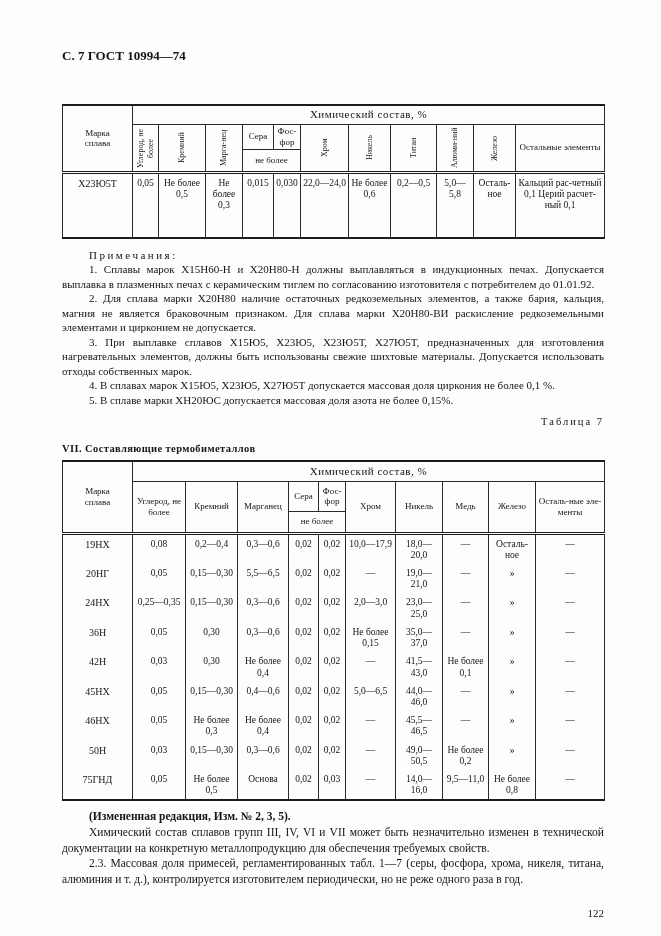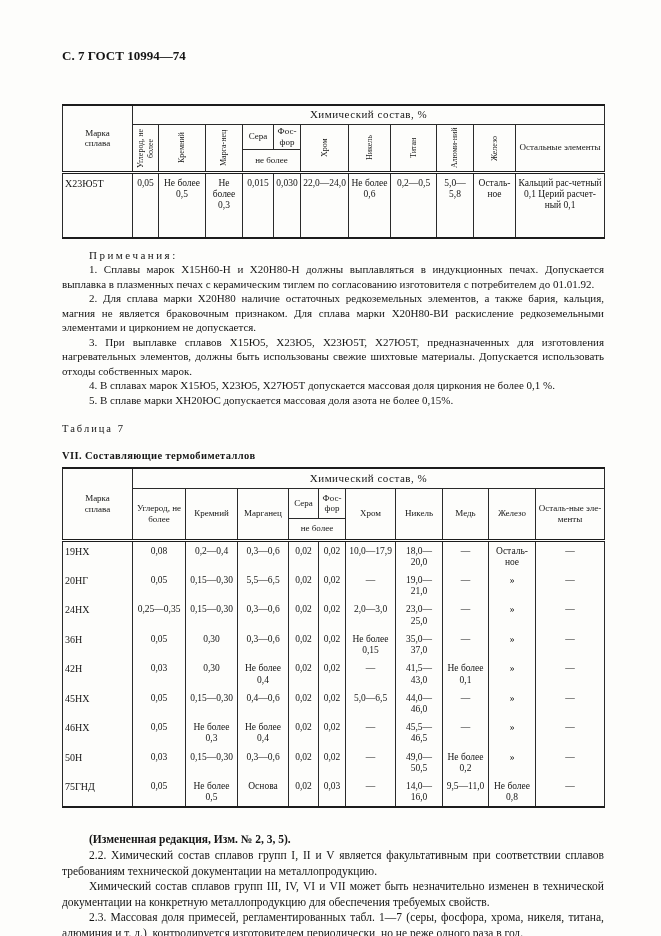--- a/index.html
+++ b/index.html
@@ -14,39 +14,39 @@
 
   
   table{border-collapse:collapse;table-layout:fixed;width:542px;
         border-top:2.5px solid #1c1c1c;border-bottom:2px solid #1c1c1c;}
   th,td{font-weight:normal;border:1px solid #2a2a2a;padding:1px 2px;
         font-size:9.5px;line-height:1.18;text-align:center;vertical-align:middle;
         overflow:hidden;}
   thead th{font-size:9px;}
   tbody td{border-top:none;border-bottom:none;vertical-align:top;padding-top:4px;padding-bottom:3px;}
   tbody tr:first-child td{border-top:3px double #1c1c1c;}
-  td.c-brand{text-align:left;font-size:10px;}
+  td.c-brand{text-align:center;font-size:10px;}
   .th-brand span{display:inline-block;width:44px;}
   .chem-th{font-size:11px;letter-spacing:0.5px;}
   
   .vcell{padding:0;}
   .vtext{
     display:block;margin:0 auto;
     writing-mode:vertical-rl;transform:rotate(180deg);
     height:46px;font-size:8px;line-height:1.25;text-align:center;
   }
   .t6 tbody td{height:56px;}
 
   
   .notes{margin-top:9px;font-size:11px;line-height:1.32;text-align:justify;}
   .notes p{margin:0;text-indent:27px;}
   .notes-title{letter-spacing:2.5px;text-indent:27px;margin:0;}
-  .tbl7-label{margin-top:16px;text-align:left;font-size:10.5px;letter-spacing:2px;}
+  .tbl7-label{margin-top:9px;text-align:right;font-size:10.5px;letter-spacing:2px;}
   .tbl7-title{margin:16px 0 6px;text-align:left;font-weight:bold;font-size:10.5px;letter-spacing:0.4px;}
-  .after-text{margin-top:24px;font-size:11.5px;line-height:1.36;text-align:justify;}
+  .after-text{margin-top:8px;font-size:11.5px;line-height:1.36;text-align:justify;}
   .after-text p{margin:0;text-indent:27px;}
   .amended{font-weight:bold;}
   .footer-num{text-align:right;font-size:11px;margin-top:20px;}
 </style>
 </head>
 <body>
 
 <div class="page">
 
   <div class="doc-header">С. 7 ГОСТ 10994—74</div>
@@ -286,20 +286,19 @@
           <td class="c-val">14,0—16,0</td>
           <td class="c-val">9,5—11,0</td>
           <td class="c-val">Не более 0,8</td>
           <td class="c-val">—</td>
         </tr>
       </tbody>
   </table>
 
   <div class="after-text">
     <p class="amended">(Измененная редакция, Изм. № 2, 3, 5).</p>
-    <p>2.2. Химический состав сплавов групп I, II и V является факультативным при соответствии сплавов требованиям технической документации на металлопродукцию.</p>
     <p>Химический состав сплавов групп III, IV, VI и VII может быть незначительно изменен в технической документации на конкретную металлопродукцию для обеспечения требуемых свойств.</p>
     <p>2.3. Массовая доля примесей, регламентированных табл. 1—7 (серы,  фосфора, хрома, никеля, титана, алюминия и т. д.), контролируется изготовителем периодически, но не реже одного раза в год.</p>
   </div>
 
   <div class="footer-num">122</div>
 
 </div>
 
 </body></html>

